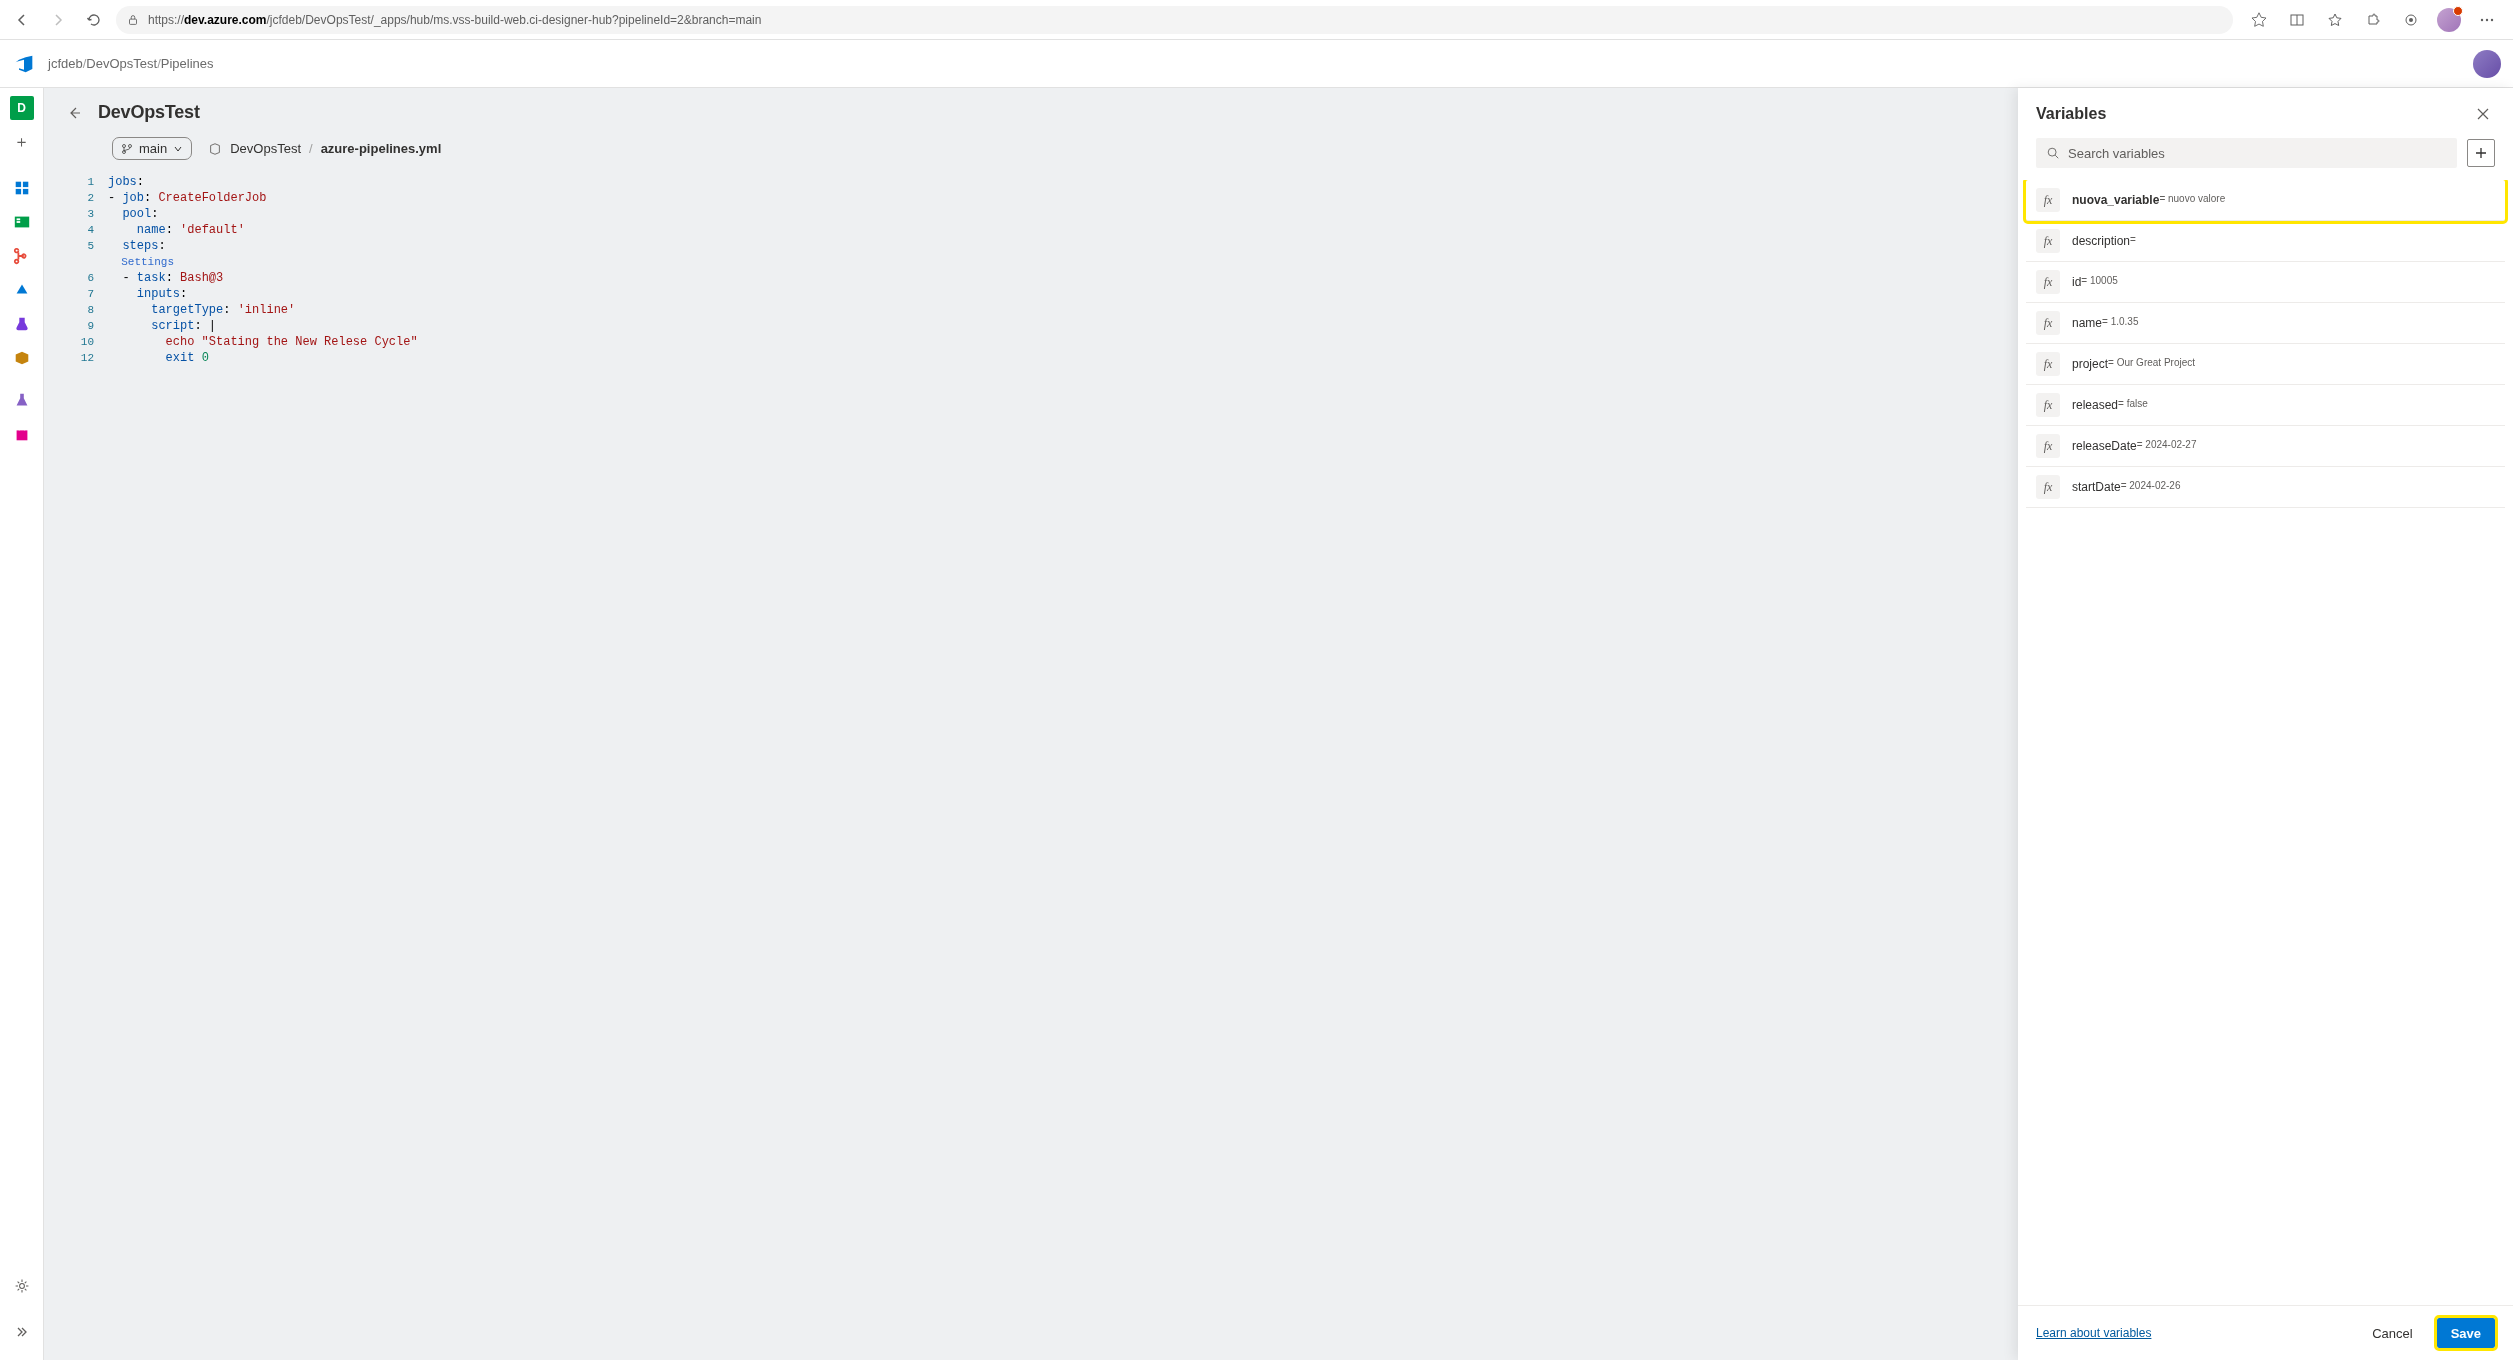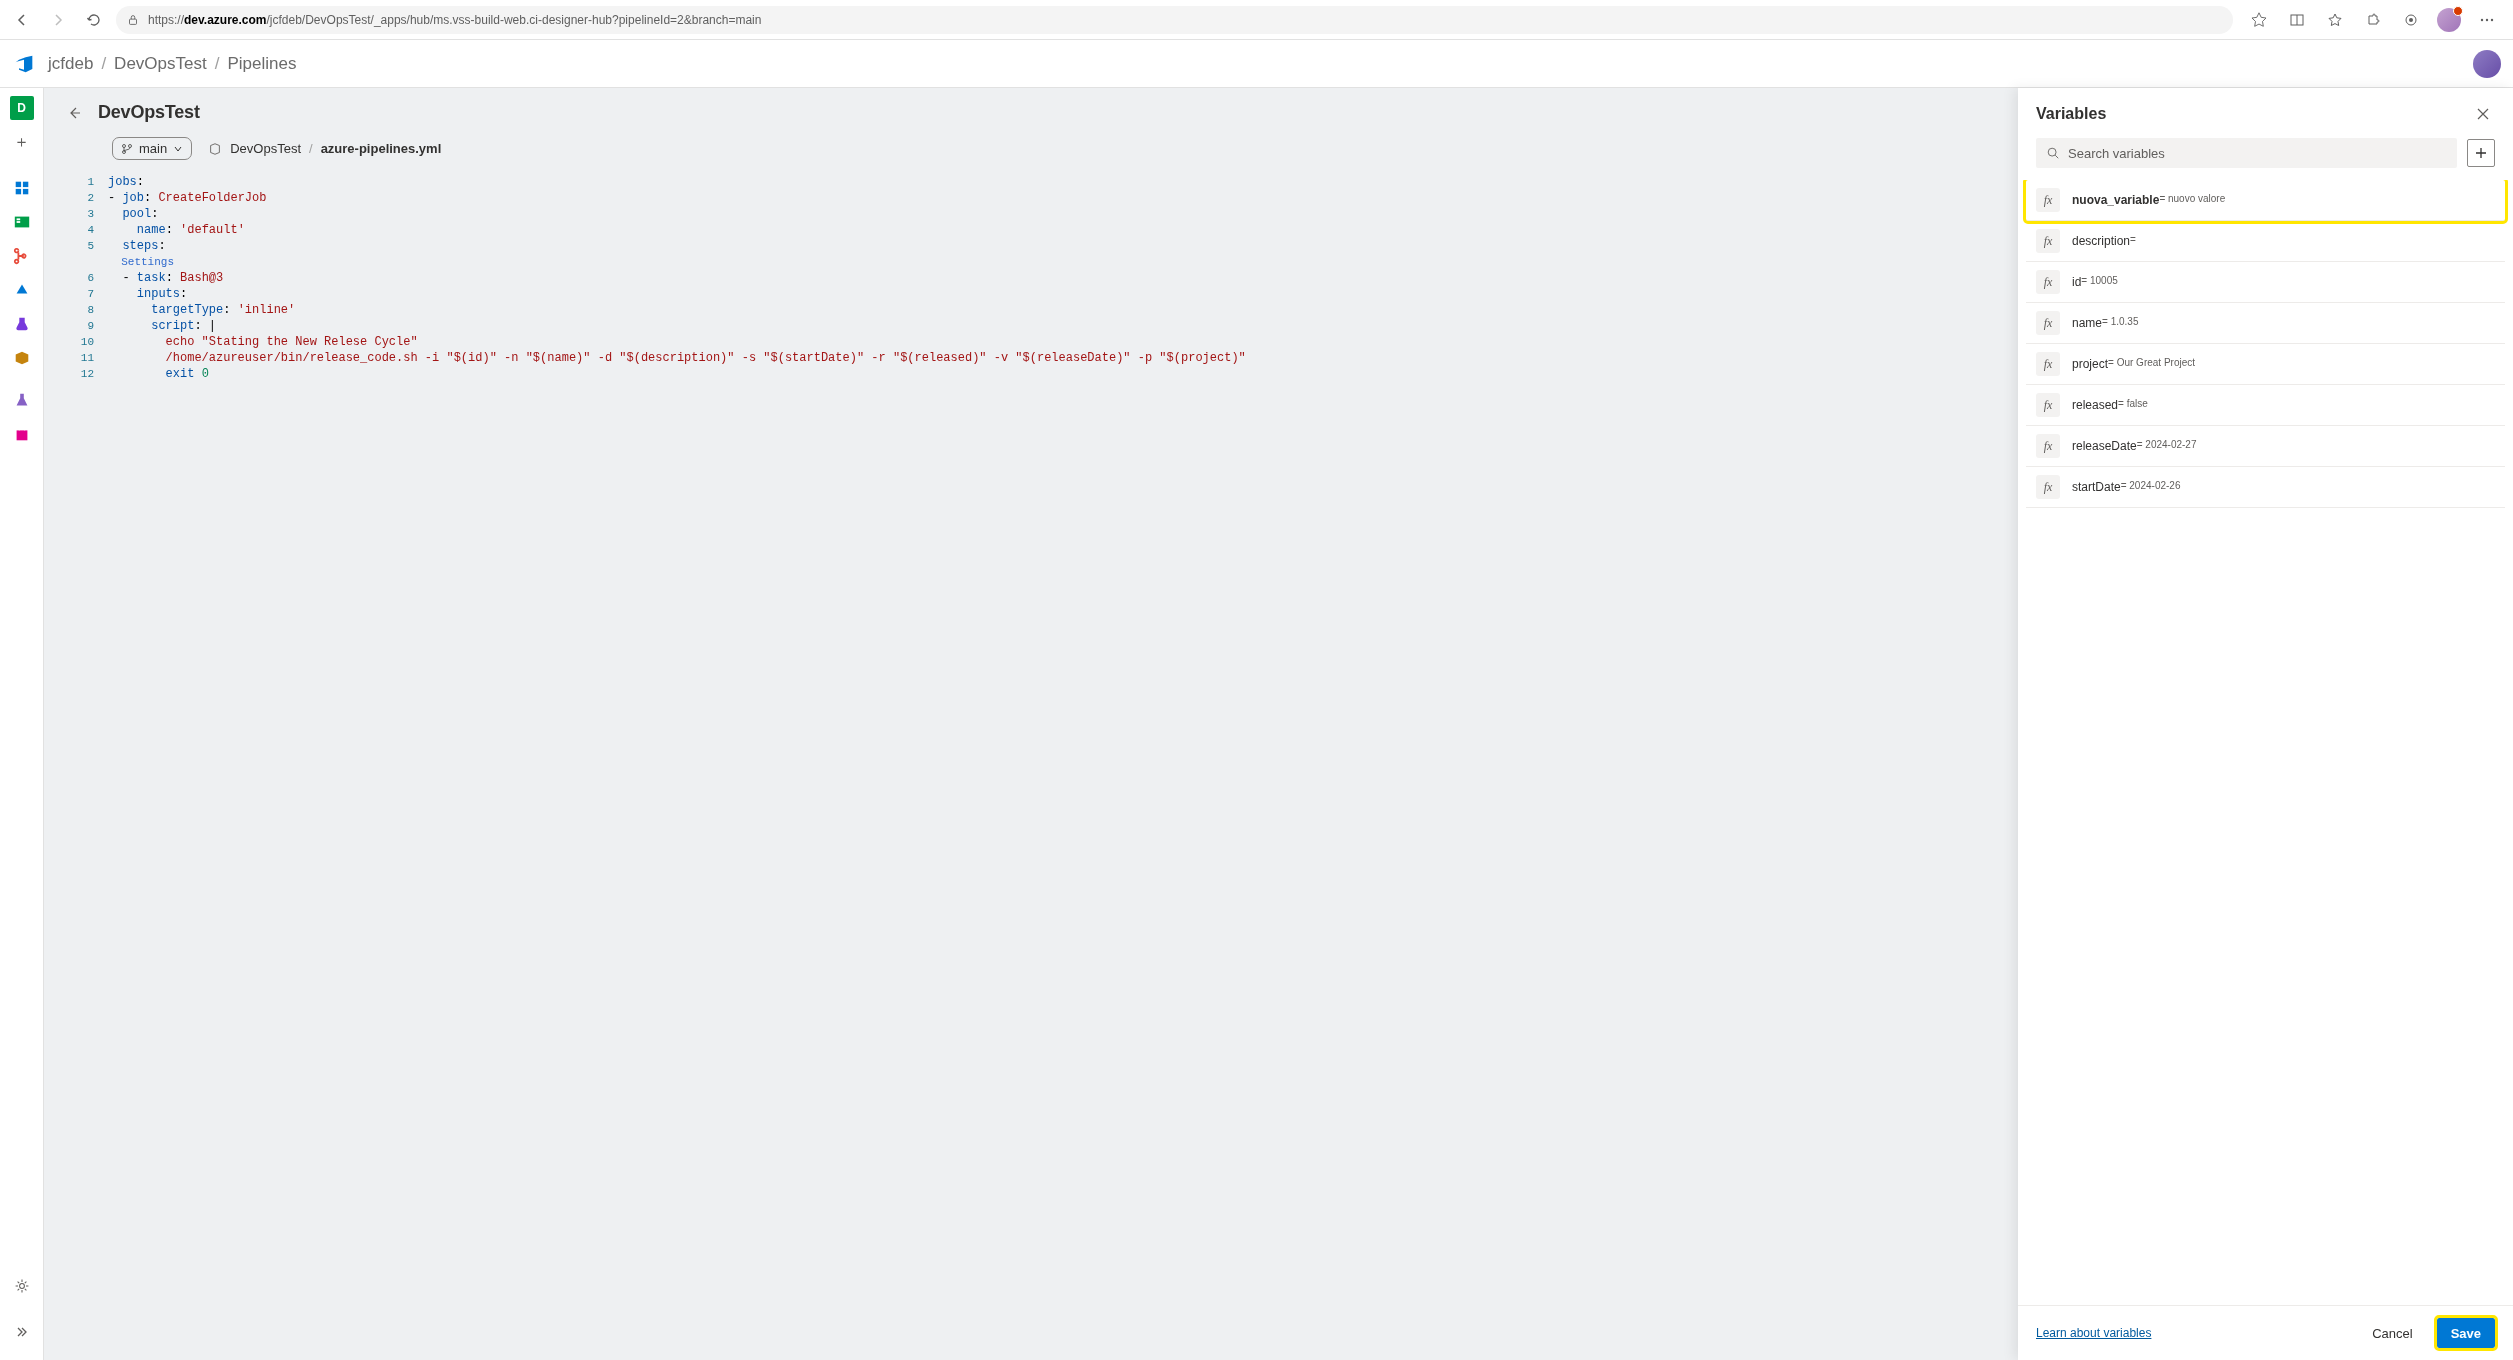--- a/index.html
+++ b/index.html
@@ -11,21 +11,21 @@
     .url-bar { flex: 1; height: 28px; display: flex; align-items: center; padding: 0 10px; border-radius: 14px; background: #f4f4f4; color: #5f5f5f; font-size: 12px; gap: 8px; }
     .url-text strong { color: #000; font-weight: 600; }
     .browser-right { display: flex; align-items: center; gap: 2px; }
     .browser-icon-btn { width: 36px; height: 32px; display:flex; align-items:center; justify-content:center; color:#5f5f5f; }
     .avatar-small { width: 24px; height: 24px; border-radius:50%; background: linear-gradient(135deg,#c5a3d1,#a074b8); position:relative; }
     .avatar-small::after { content:''; position:absolute; top:-2px; right:-2px; width:8px; height:8px; border-radius:50%; background:#d83b01; border:1px solid #fff; }
     
     
     .page-top { height: 48px; background: #fff; border-bottom: 1px solid #e1e1e1; display:flex; align-items:center; padding: 0 12px; gap:12px; position:relative; }
     .azure-logo { width:24px; height:24px; display:flex;align-items:center;justify-content:center; }
-    .breadcrumbs { display:flex; align-items:center; gap:8px; font-size:17px; color:#6b6b6b;text-align:right; }
+    .breadcrumbs { display:flex; align-items:center; font-size:13px; color:#6b6b6b;text-align:right; }
     .breadcrumb-link { color:#6b6b6b; }
     .breadcrumb-sep { color:#a0a0a0; }
     .top-right-avatar-area { margin-left:auto; display:flex; align-items:center; gap:10px; }
     .top-avatar { width:28px; height:28px; border-radius:50%; background: linear-gradient(135deg,#8e7cc3,#674ea7); }
     
     
     .main-layout { display:flex; height: calc(100vh - 88px); }
     
     .left-rail { width: 44px; background:#fff; border-right:1px solid #e1e1e1; display:flex; flex-direction:column; align-items:center; padding-top:8px; gap:2px; }
     .rail-item { width:32px; height:32px; border-radius:4px; display:flex; align-items:center; justify-content:center; font-size:14px; }
@@ -313,24 +313,20 @@
         </div>
         <div class="editor-line">
           <div class="gutter">9</div>
           <div class="code"><span>      </span><span class="tok-key">script</span><span class="tok-punc">: |</span></div>
         </div>
         <div class="editor-line">
           <div class="gutter">10</div>
           <div class="code"><span>        </span><span class="tok-str">echo "Stating the New Relese Cycle"</span></div>
         </div>
         <div class="editor-line">
-          <div class="gutter">11</div>
-          <div class="code"><span>        </span><span class="tok-str">/home/azureuser/bin/release_code.sh -i "$(id)" -n "$(name)" -d "$(description)" -s "$(startDate)" -r "$(released)" -v "$(releaseDate)" -p "$(project)"</span></div>
-        </div>
-        <div class="editor-line">
           <div class="gutter">12</div>
           <div class="code"><span>        </span><span class="tok-key">exit </span><span class="tok-num">0</span></div>
         </div>
       </div>
 
     <div class="variables-panel">
       <div class="panel-header">
         <div class="panel-title">Variables</div>
         <div class="panel-close">
           <svg width="14" height="14" viewBox="0 0 14 14">

